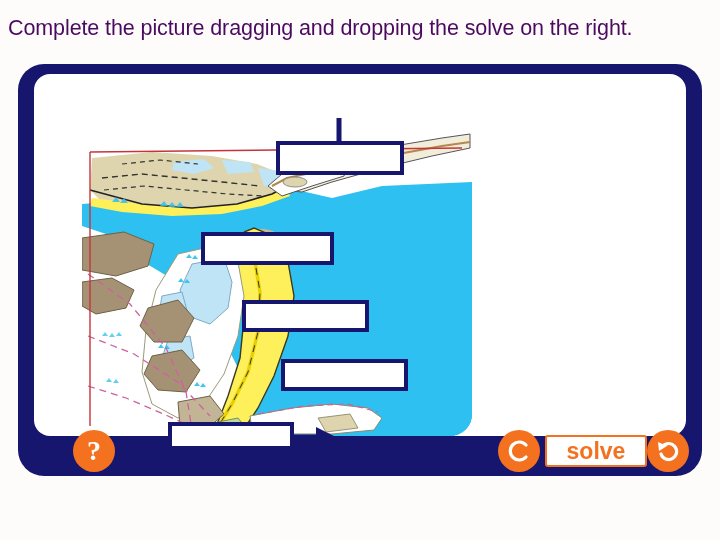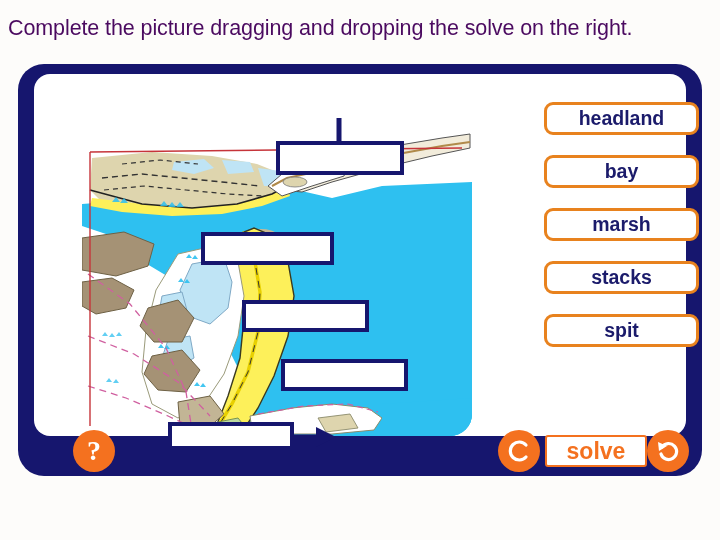--- a/index.html
+++ b/index.html
@@ -291,27 +291,20 @@
 
       <div class="dropbox" style="left:247px; top:285px; width:127px; height:32px;"></div>
 
       <div class="dropbox" style="left:134px; top:348px; width:126px; height:28px;"></div>
 
       <svg class="arrow" style="left:258px; top:352px; width:46px; height:22px;" viewBox="0 0 46 22">
         <line x1="0" y1="11" x2="26" y2="11" stroke="#16166e" stroke-width="5"></line>
         <polygon points="24,1 24,21 44,11" fill="#16166e"></polygon>
       </svg>
 
-      <div id="wordbank">
-        <div class="word-chip">headland</div>
-        <div class="word-chip">bay</div>
-        <div class="word-chip">marsh</div>
-        <div class="word-chip">stacks</div>
-        <div class="word-chip">spit</div>
-      </div>
 
     </div>
 
     <div class="round-btn" id="help-btn">
       <span>?</span>
     </div>
 
     <div class="round-btn" id="clear-btn">
       <svg width="26" height="26" viewBox="0 0 26 26">
         <path d="M20,7 A9,9 0 1 0 20,19" fill="none" stroke="#ffffff" stroke-width="3.2" stroke-linecap="round"></path>

